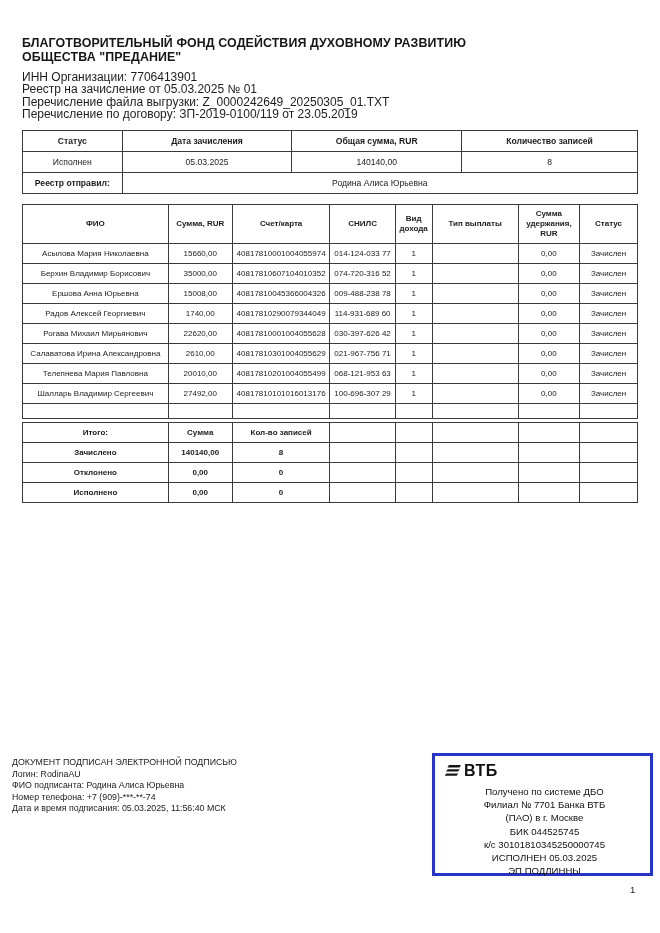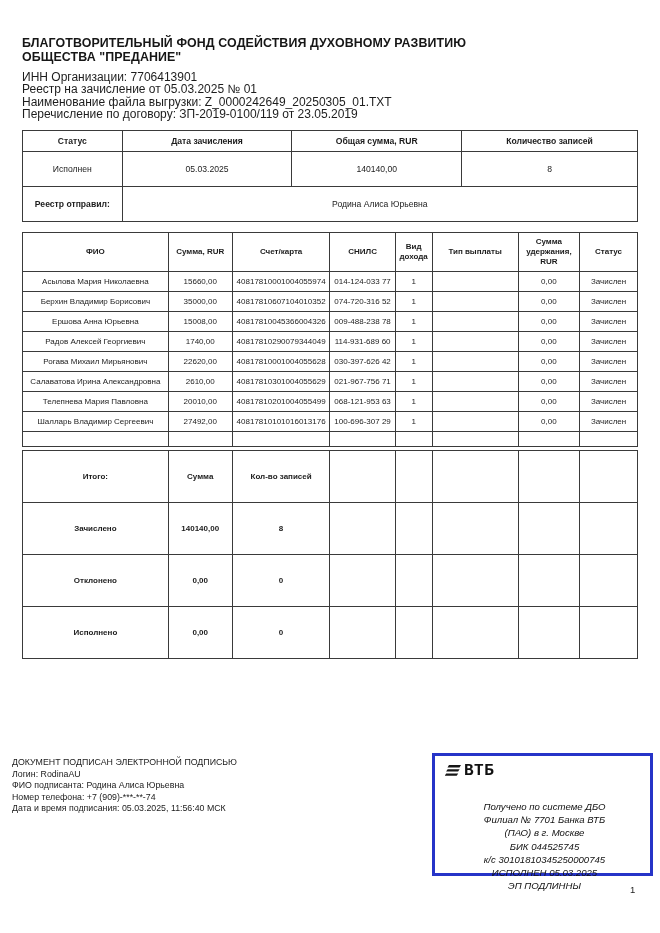--- a/index.html
+++ b/index.html
@@ -18,59 +18,59 @@
     font-size:12.4px; font-weight:bold; letter-spacing:.1px;
     margin-bottom:7px; color:#161616;
   }
   .info-line { font-size:12px; line-height:12.4px; color:#1d1d1d; }
 
   table { border-collapse:collapse; width:616px; table-layout:fixed; }
   td, th { border:1px solid #3a3a3a; text-align:center; vertical-align:middle; overflow:hidden; }
 
   .status-table { margin-top:9px; font-size:8.6px; }
   .status-table th { font-weight:bold; padding:5px 2px; }
-  .status-table td { padding:12px 2px;text-align:center; }
+  .status-table td { padding:5px 2px;text-align:center; }
   .status-table .lbl { font-weight:bold; }
 
   .main-table { margin-top:10px; font-size:8px; }
   .main-table th { font-weight:bold; padding:4px 1px; line-height:1.25; }
   .main-table td { padding:5px 1px; white-space:nowrap; }
   .main-table td.empty { height:15px; padding:0; }
 
   .totals-table { margin-top:3px; font-size:8px; }
-  .totals-table td { padding:21px 1px; font-weight:bold; }
+  .totals-table td { padding:5px 1px; font-weight:bold; }
 
   .signature-block { position:absolute; left:12px; top:757px; font-size:8.8px; line-height:11.6px; color:#1b1b1b; }
 
   .stamp {
     position:absolute; left:432px; top:753px;
     width:221px; height:123px;
     border:3px solid #2634c8;
     background:#fff;
     padding:6px 6px 0 10px;
   }
   .stamp-logo-row { display:flex; align-items:flex-start; height:22px; }
   .stamp-logo-mark { margin-top:2px; margin-right:3px; }
-  .stamp-logo-text { font-size:16px; font-weight:bold; color:#111; letter-spacing:.5px; line-height:18px;font-family:Liberation Mono, monospace; }
-  .stamp-lines { text-align:center; font-size:9.6px; line-height:13.2px; color:#111; margin-top:16px;font-style:italic; }
+  .stamp-logo-text { font-size:16px; font-weight:bold; color:#111; letter-spacing:.5px; line-height:18px; }
+  .stamp-lines { text-align:center; font-size:9.6px; line-height:13.2px; color:#111; margin-top:1px; }
 
   .page-number { position:absolute; left:630px; top:884px; font-size:9.5px; color:#222; }
 </style>
 </head>
 <body>
 
 <div class="page">
   <div class="content">
 
     <div class="doc-title">БЛАГОТВОРИТЕЛЬНЫЙ ФОНД СОДЕЙСТВИЯ ДУХОВНОМУ РАЗВИТИЮ ОБЩЕСТВА "ПРЕДАНИЕ"</div>
 
     <div>
       <div class="info-line">ИНН Организации: 7706413901</div>
       <div class="info-line">Реестр на зачисление от 05.03.2025 № 01</div>
-      <div class="info-line">Наименование файла выгрузки: Z_0000242649_20250305_01.TXT</div>
+      <div class="info-line">Перечисление файла выгрузки: Z_0000242649_20250305_01.TXT</div>
       <div class="info-line">Перечисление по договору: ЗП-2019-0100/119 от 23.05.2019</div>
     </div>
 
     <table class="status-table">
       <colgroup>
           <col style="width:16.2%">
           <col style="width:27.6%">
           <col style="width:27.6%">
           <col style="width:28.6%">
         </colgroup>

